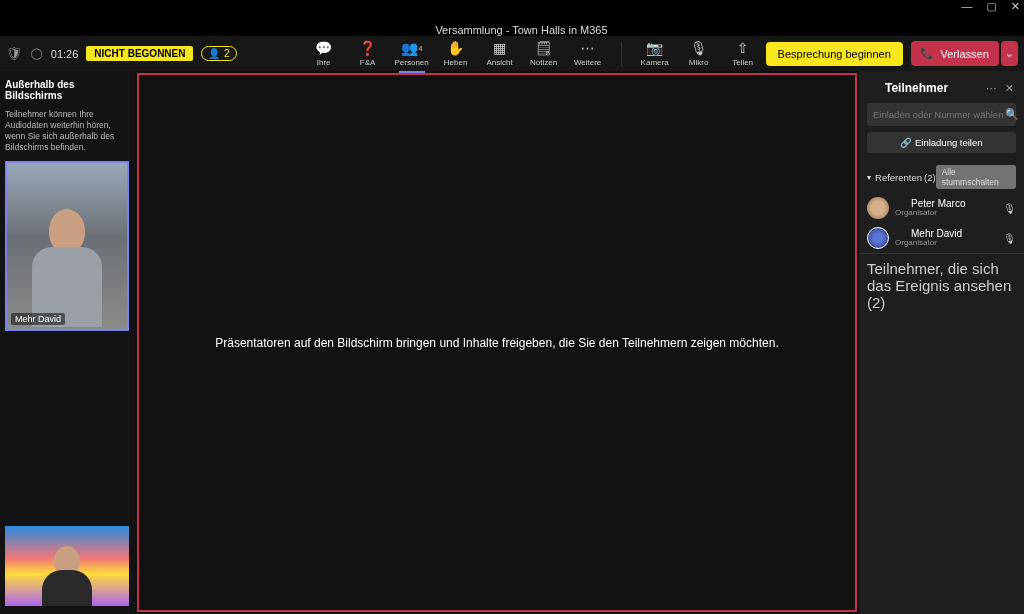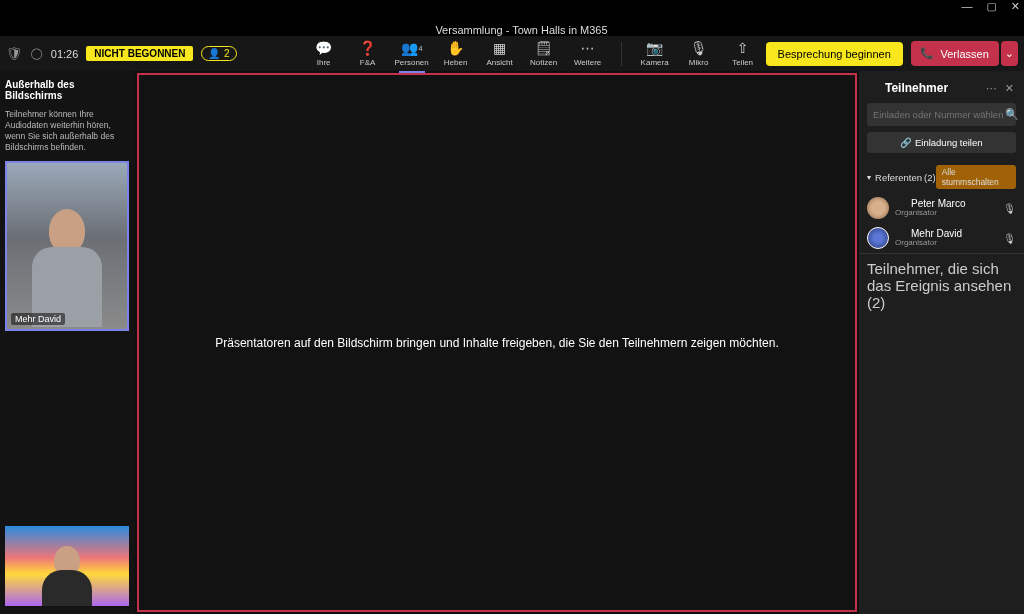--- a/index.html
+++ b/index.html
@@ -137,21 +137,21 @@
     text-align:center; padding:5px;
     font-size:9.5px; cursor:pointer;
   }
   .section-row {
     display:flex; align-items:center; padding:4px 8px;
     font-size:9.5px; color:#ddd;
   }
   .section-row .caret { margin-right:4px; font-size:8px; }
   .section-row .count { margin-left:2px; color:#ddd; }
   .section-row .mute-all {
-    margin-left:auto; background:#a16207; padding:2px 6px; border-radius:3px;
+    margin-left:auto; background:#737373; padding:2px 6px; border-radius:3px;
     font-size:8.5px; cursor:pointer;
   }
   .participant {
     display:flex; align-items:center; padding:4px 8px; gap:6px;
   }
   .avatar { width:22px; height:22px; border-radius:50%; background:#666; flex-shrink:0; }
   .avatar.a1 { background: radial-gradient(circle, #d9b08c 40%, #8a6a4a 100%); }
   .avatar.a2 { background: radial-gradient(circle, #5a77d6 30%, #2a3370 100%); border:1px solid #fff; }
   .p-info { flex:1; line-height:1.1; }
   .p-name { font-size:10px; color:#fff;padding-left:16px; }

